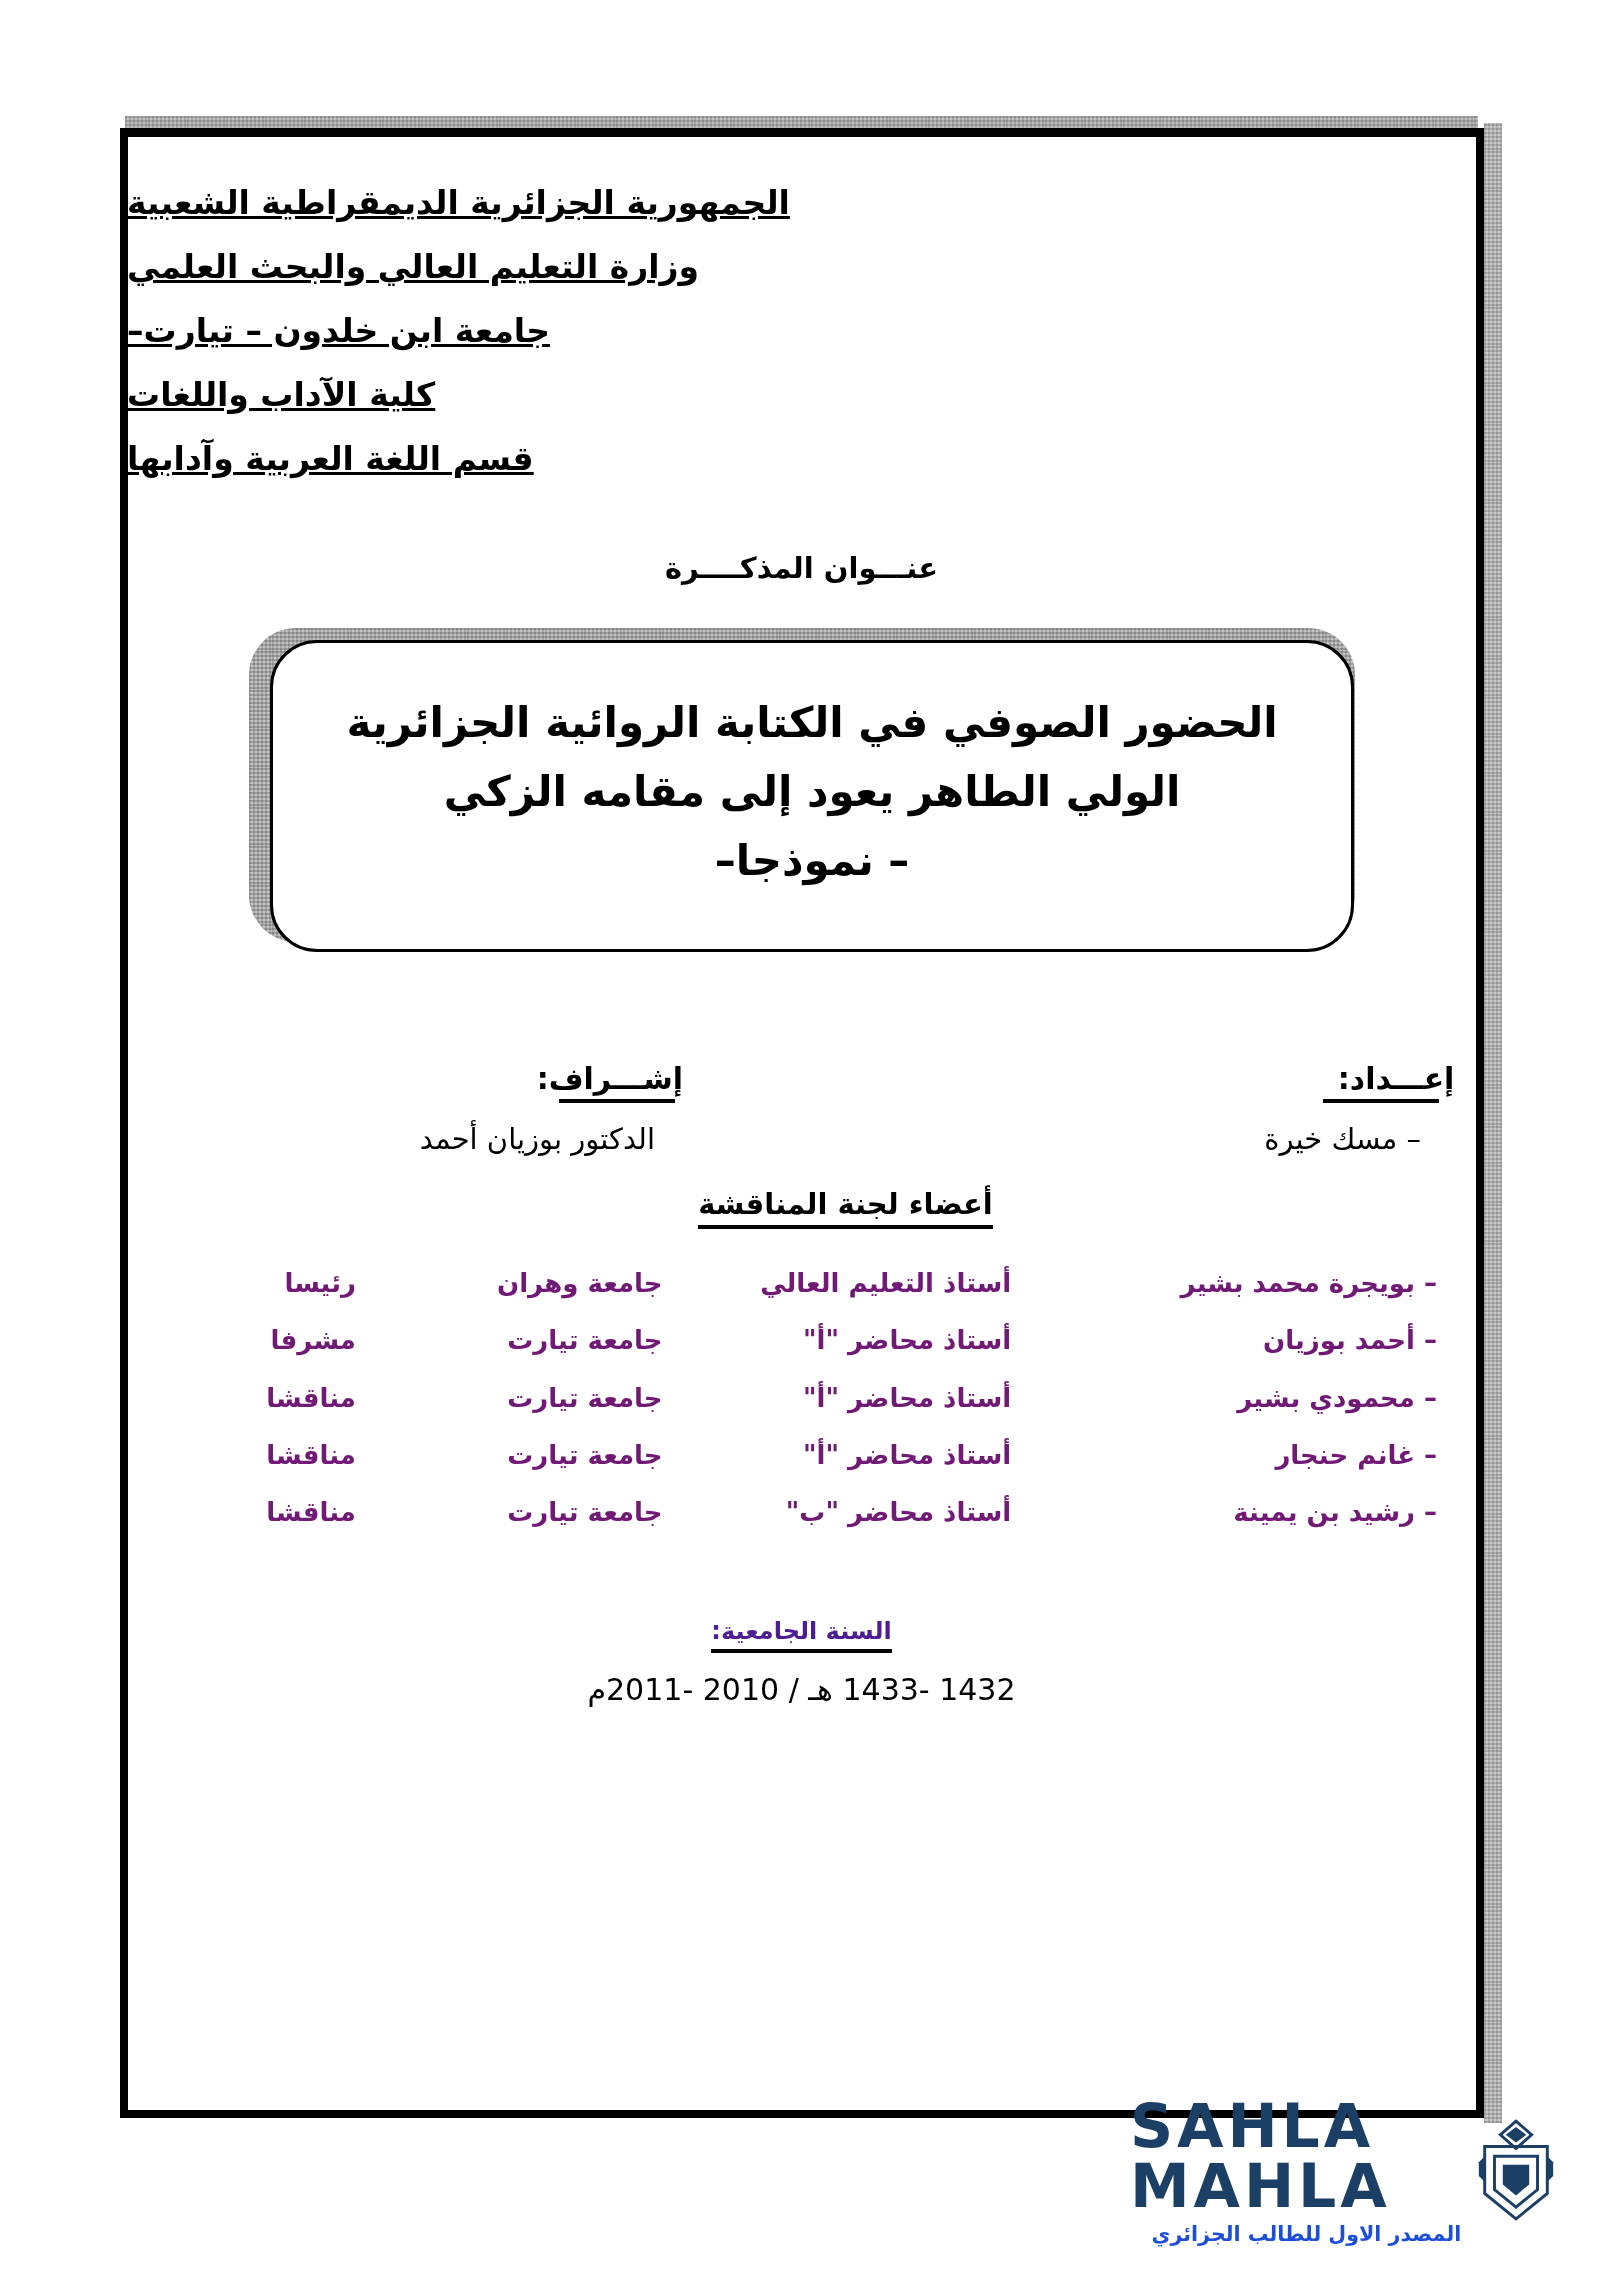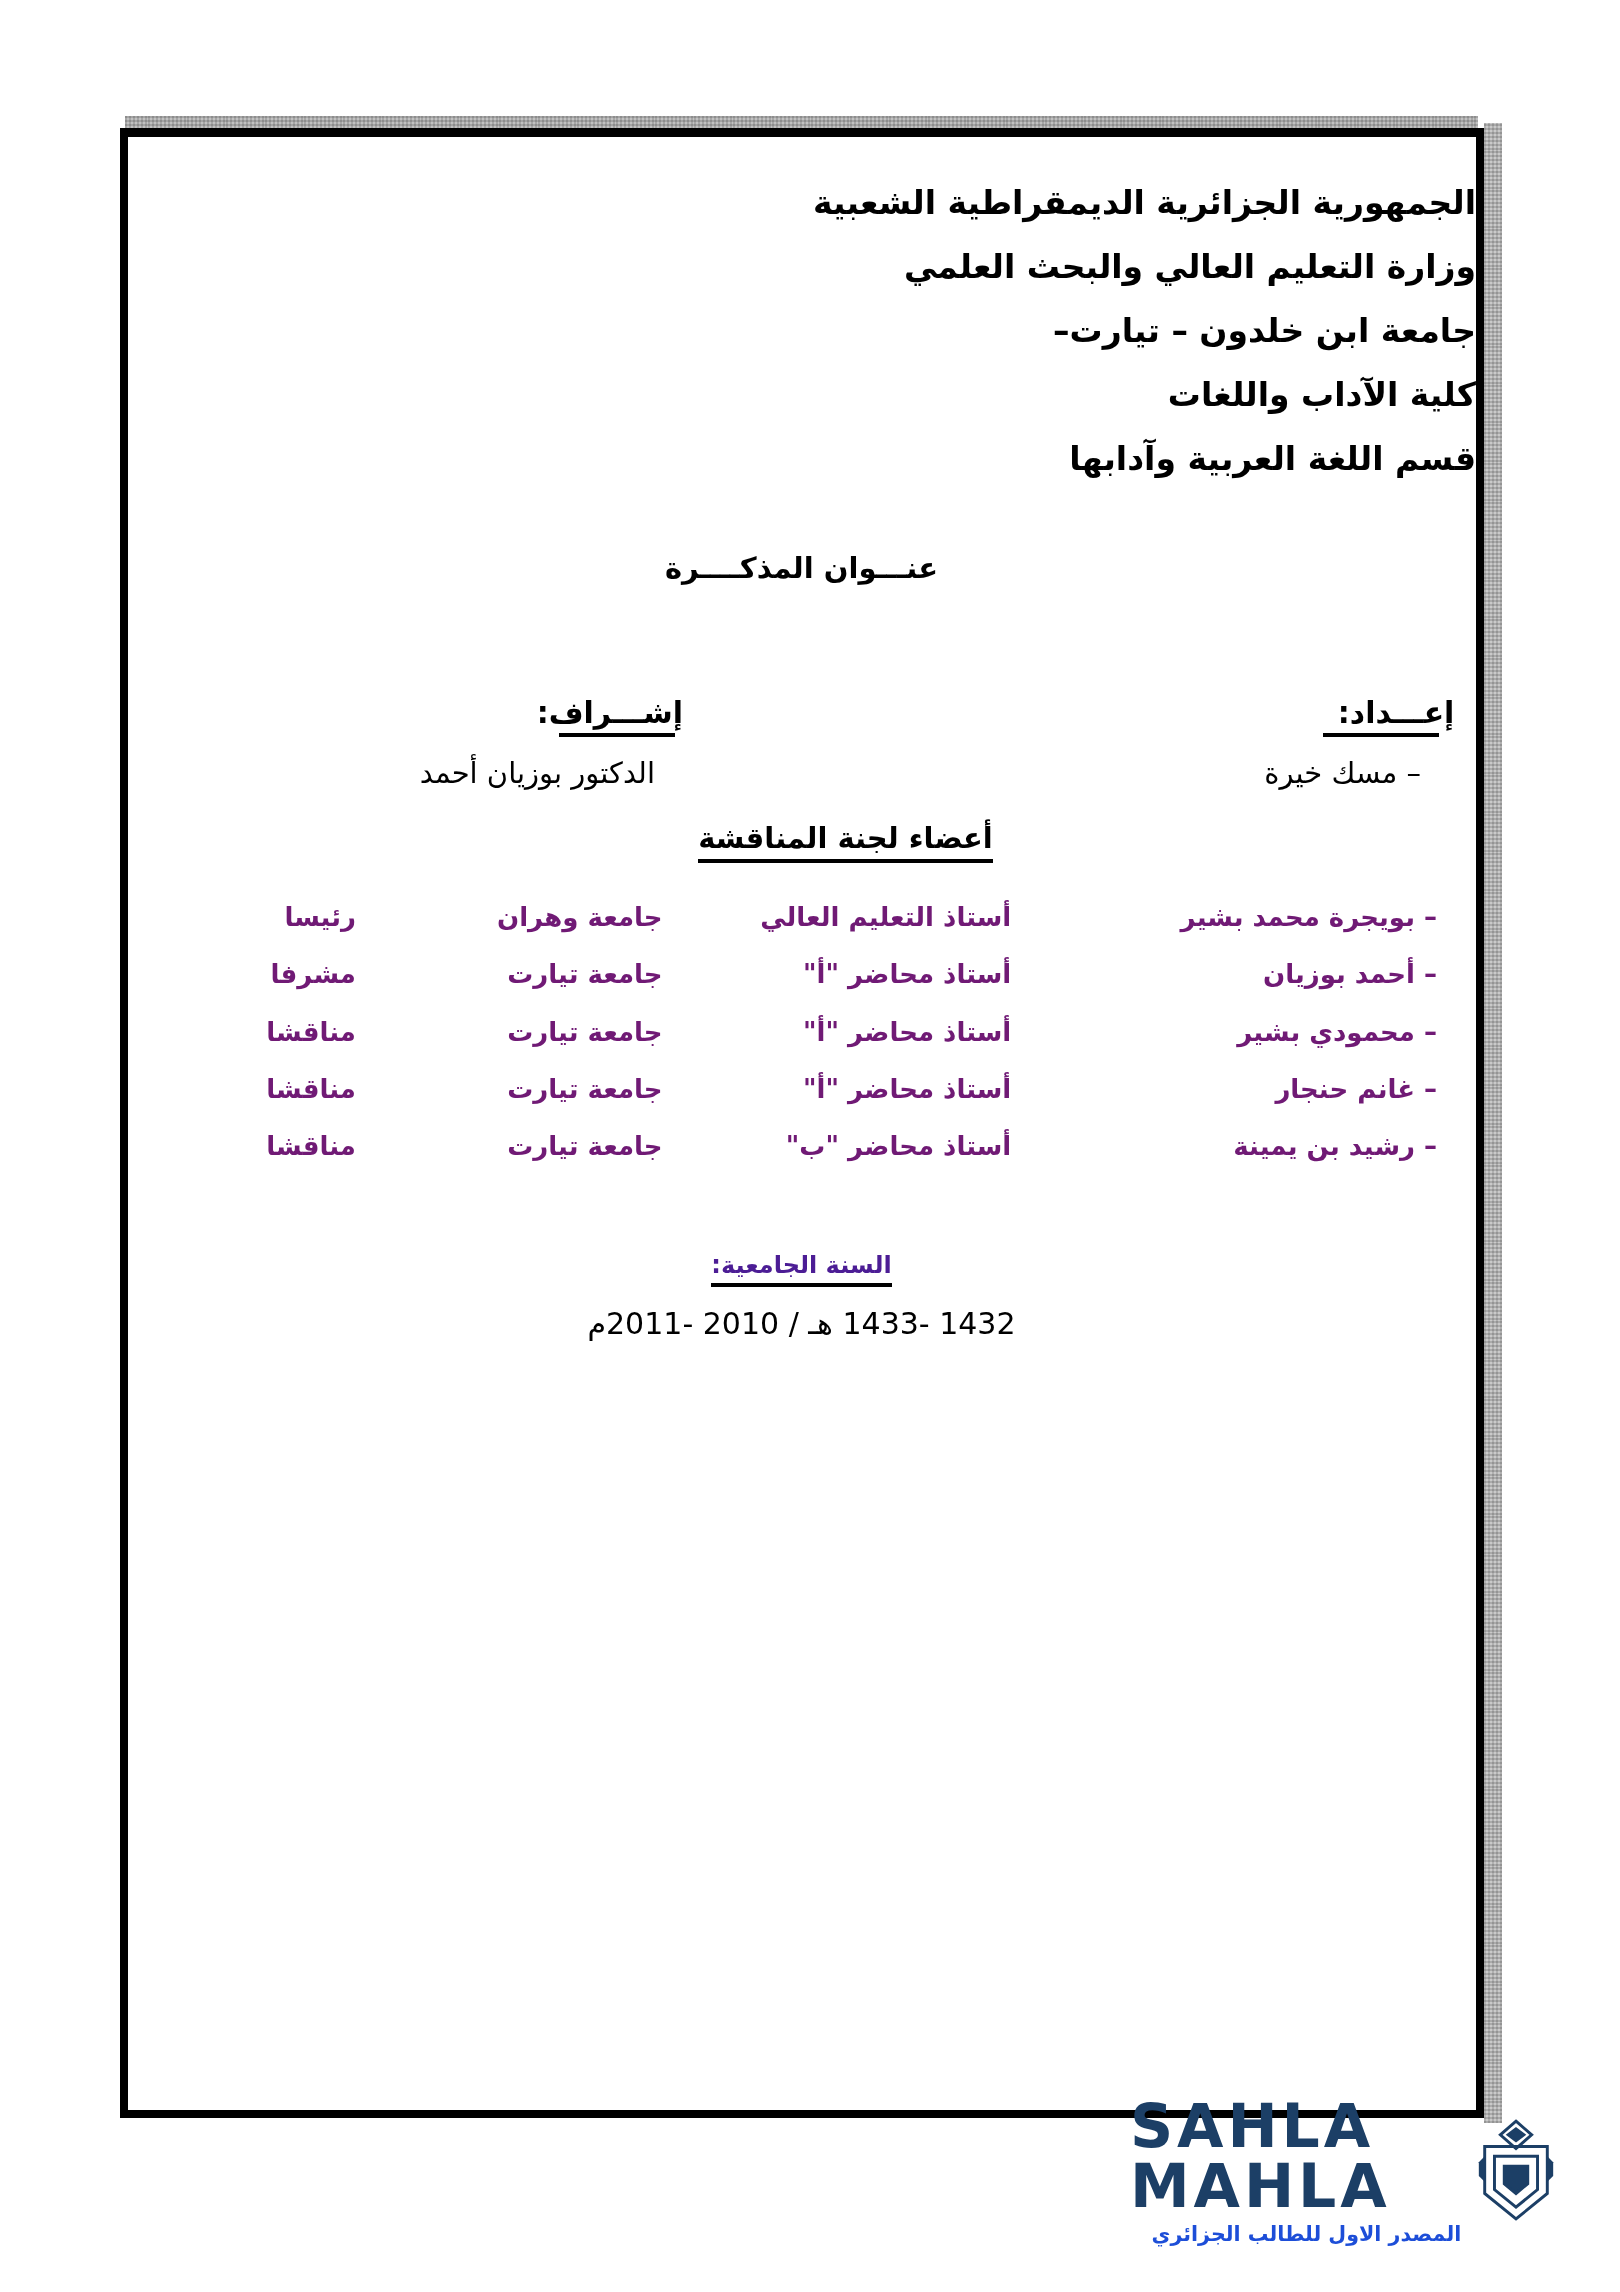--- a/index.html
+++ b/index.html
@@ -90,21 +90,22 @@
     top: 137px;
     width: 1349px;
     height: 1973px;
     box-sizing: border-box;
     padding: 0;
   }
 
   
   .inst-header {
     margin-top: 49px;
-    text-align: right;
+    text-align: left;
+    text-decoration: underline;
   }
   .inst-line {
     font-family: "DejaVu Sans", "Liberation Sans", sans-serif;
     font-weight: 700;
     font-size: 33px;
     line-height: 1.0;
     color: #000;
     margin: 0 0 31px 0;
     direction: rtl;
   }
@@ -327,20 +328,28 @@
     <div class="inst-header">
       <p class="inst-line">الجمهورية الجزائرية الديمقراطية الشعبية</p>
       <p class="inst-line">وزارة التعليم العالي والبحث العلمي</p>
       <p class="inst-line">جامعة ابن خلدون – تيارت–</p>
       <p class="inst-line">كلية الآداب واللغات</p>
       <p class="inst-line">قسم اللغة العربية وآدابها</p>
     </div>
 
     <div class="memoir-caption">عنـــوان المذكــــرة</div>
 
+    <div class="title-box-wrap">
+      <div class="title-box-shadow"></div>
+      <div class="title-box">
+        <p class="title-line">الحضور الصوفي في الكتابة الروائية الجزائرية</p>
+        <p class="title-line">الولي الطاهر يعود إلى مقامه الزكي</p>
+        <p class="title-line">– نموذجا–</p>
+      </div>
+    </div>
 
     <div class="people">
       <div class="col-head prepared-head">
         <span>إعـــداد:</span>
         <span class="rule"></span>
       </div>
       <div class="person-name student-name">– مسك خيرة</div>
 
       <div class="col-head supervisor-head">
         <span>إشـــراف:</span>

